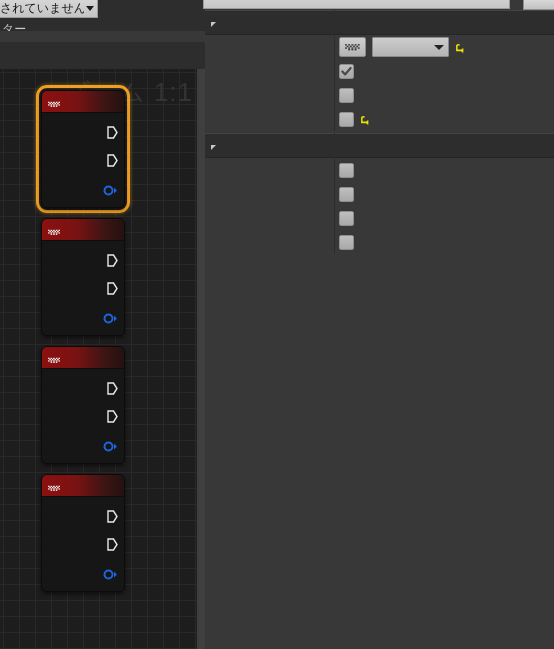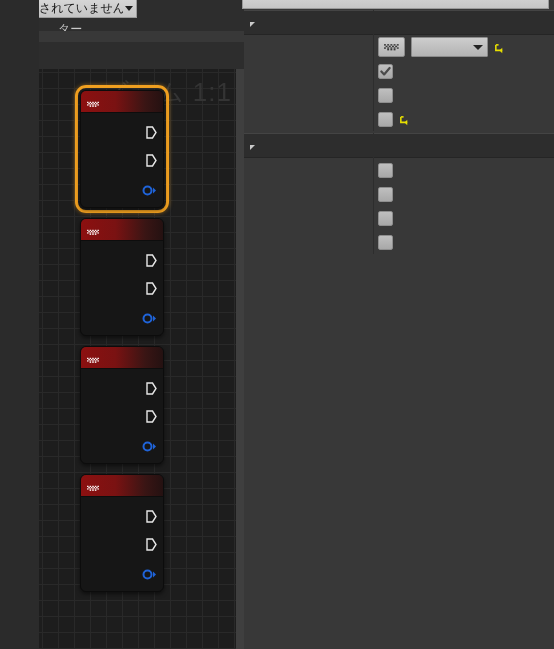--- a/index.html
+++ b/index.html
@@ -1,40 +1,40 @@
 <!DOCTYPE html>
 <html><head>
 <meta charset="utf-8">
 <style>
   html,body{margin:0;padding:0;background:#2b2b2b;}
   body{
     width:554px;height:649px;overflow:hidden;position:relative;
     font-family:"Liberation Sans","DejaVu Sans",sans-serif;
     -webkit-font-smoothing:antialiased;
   }
-  .root{position:absolute;inset:0;background:#c4b5fd;margin-left:39px;}
+  .root{position:absolute;inset:0;background:#c4b5fd;}
 
   
   .left-pane{position:absolute;left:0;top:0;width:205px;height:649px;background:#2d2d2d;overflow:hidden;}
 
   .combo-btn{
     position:absolute;left:-4px;top:0;width:102px;height:18px;
     background:linear-gradient(#d6d6d6,#c4c4c4);
     border:1px solid #9b9b9b;border-top:none;border-left:none;
     color:#171717;font-size:12px;line-height:17px;
     display:flex;align-items:center;padding:0 3px 0 4px;box-sizing:border-box;
     white-space:nowrap;overflow:hidden;
   }
   .combo-btn .lbl{flex:1;overflow:hidden;}
   .caret{width:0;height:0;border-left:4px solid transparent;border-right:4px solid transparent;
          border-top:5px solid #1d1d1d;margin-left:2px;}
 
   .sub-label{
     position:absolute;left:0;top:20px;height:18px;color:#c9c9c9;font-size:12px;
-    display:flex;align-items:center;padding-left:19px;white-space:nowrap;
+    display:flex;align-items:center;padding-left:2px;white-space:nowrap;
   }
 
   .toolbar-strip{position:absolute;left:0;top:31px;width:205px;height:11px;background:#383838;border-bottom:1px solid #2a2a2a;}
   .gap-strip{position:absolute;left:0;top:42px;width:205px;height:27px;background:#2d2d2d;}
 
   .graph{
     position:absolute;left:0;top:69px;width:197px;height:580px;
     background:#1d1d1d;
     background-image:
       linear-gradient(to right,#292929 1px,transparent 1px),

